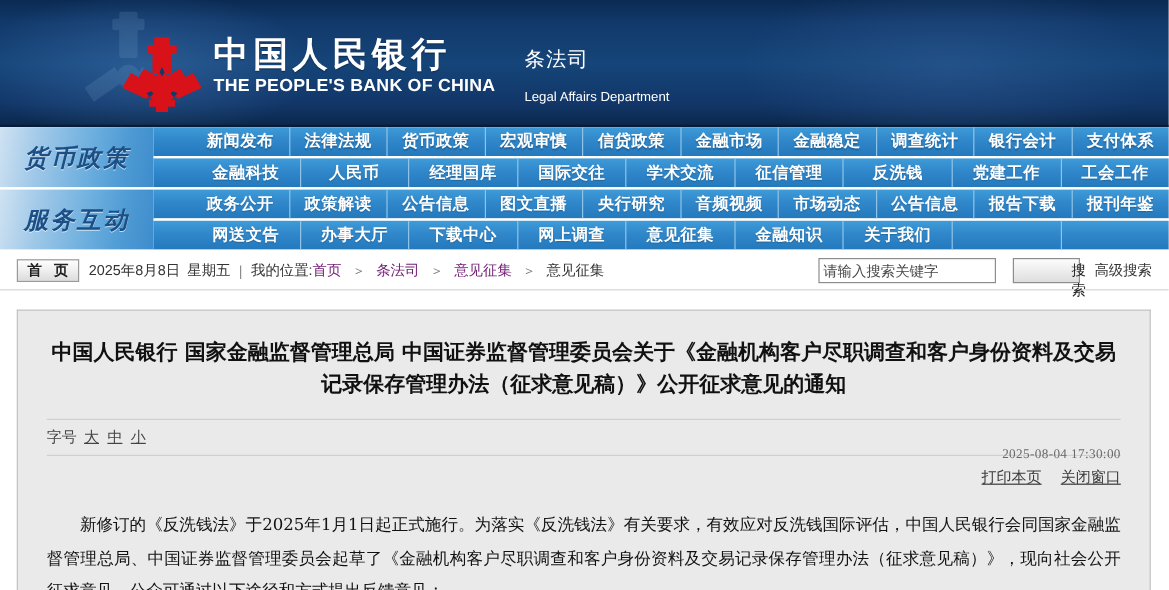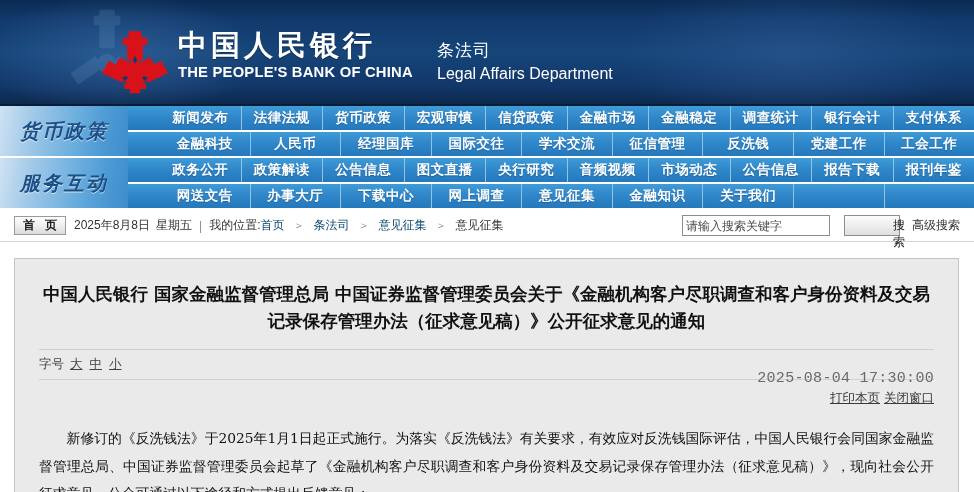--- a/index.html
+++ b/index.html
@@ -72,23 +72,23 @@
     font-family: "DejaVu Serif", "Liberation Serif", serif;
     font-size: 17px;
     font-weight: normal;
     color: #ffffff;
     letter-spacing: 1px;
     line-height: 1.2;
     white-space: nowrap;
   }
   #dept-name-en {
     font-family: "Liberation Sans", sans-serif;
-    font-size: 16px;
+    font-size: 11px;
     color: #ffffff;
-    margin-top: 5px;
+    margin-top: 15px;
     white-space: nowrap;
   }
 
   
   #nav-block {
     position: relative;
     width: 974px;
     height: 104px;
     background: #ffffff;
   }
@@ -175,21 +175,21 @@
     cursor: pointer;
     margin-right: 8px;
   }
   .bc-text {
     font-family: "Liberation Sans", sans-serif;
     font-size: 12px;
     color: #333333;
     white-space: nowrap;
   }
   .bc-sep-pipe { margin: 0 7px; color: #8a8a8a; }
-  .bc-link { color: #0c4a6e; cursor: pointer; }
+  .bc-link { color: #701a75; cursor: pointer; }
   .bc-arrow {
     margin: 0 9px;
     color: #777777;
     font-size: 11px;
     font-family: "DejaVu Sans", sans-serif;
   }
   #search-area {
     margin-left: auto;
     display: flex;
     align-items: center;
@@ -263,34 +263,34 @@
   #font-size-label { margin-right: 6px; }
   .font-size-link {
     margin-right: 7px;
     color: #444;
     text-decoration: underline;
     cursor: pointer;
     font-size: 12.5px;
   }
   #publish-time {
     margin-left: auto;
-    font-family: Liberation Mono, monospace;
-    font-size: 15px;
+    font-family: Liberation Serif, serif;
+    font-size: 11px;
     color: #6a6a6a;
     letter-spacing: .3px;
     margin-top: 28px;
   }
   #action-row {
     margin: 10px 24px 0 24px;
     display: flex;
     justify-content: flex-end;
     align-items: center;
   }
   .action-link {
-    margin-left: 4px;
+    margin-left: 16px;
     font-family: "Liberation Sans", sans-serif;
     font-size: 12.5px;
     color: #3a3a3a;
     text-decoration: underline;
     cursor: pointer;
   }
   #article-body {
     margin: 18px 24px 0 24px;
     font-family: "DejaVu Serif", "Liberation Serif", serif;
     font-size: 13.8px;

